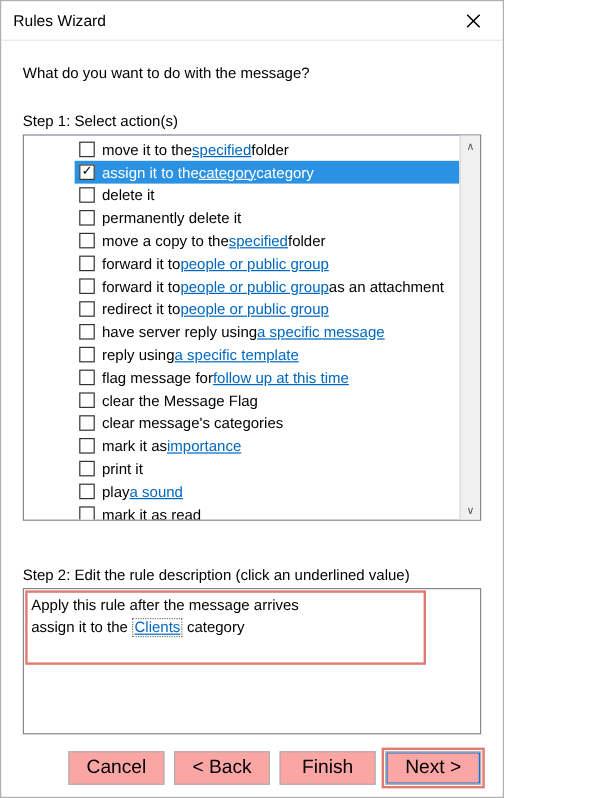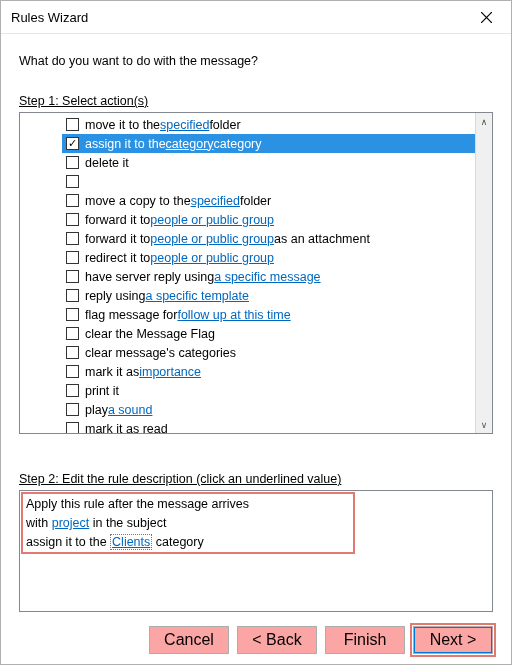--- a/index.html
+++ b/index.html
@@ -7,21 +7,21 @@
   body {
     font-family: "Segoe UI", Tahoma, Arial, sans-serif;
     font-size: 12.5px;
     color: #000;
     background: #fff;
     width: 512px;
     height: 665px;
     overflow: hidden;
   }
   .dialog {
-    width: 512px;
+    width: 420px;
     height: 665px;
     border: 1px solid #b0b0b0;
     background: #fff;
     display: flex;
     flex-direction: column;
   }
   .titlebar {
     height: 34px;
     display: flex;
     align-items: center;
@@ -41,21 +41,21 @@
     cursor: default;
   }
   .close-btn svg { width: 11px; height: 11px; }
   .content {
     flex: 1;
     padding: 16px 18px 0 18px;
     display: flex;
     flex-direction: column;
   }
   .prompt { margin: 4px 0 6px 0; }
-  .step-label { margin: 20px 0 4px 0; text-decoration: underline; }
+  .step-label { margin: 20px 0 4px 0; }
   .actions-frame {
     border: 1px solid #828790;
     height: 322px;
     display: flex;
     padding-left: 42px;
   }
   .actions-list {
     flex: 1;
     overflow: hidden;
     padding: 2px 0;
@@ -186,20 +186,21 @@
             <span>assign it to the </span>
             <span class="link">category</span>
             <span> category</span>
           </div>
           <div class="action-row">
             <span class="chk"></span>
             <span>delete it</span>
           </div>
           <div class="action-row">
             <span class="chk"></span>
+            <span>permanently delete it</span>
           </div>
           <div class="action-row">
             <span class="chk"></span>
             <span>move a copy to the </span>
             <span class="link">specified</span>
             <span> folder</span>
           </div>
           <div class="action-row">
             <span class="chk"></span>
             <span>forward it to </span>
@@ -265,23 +266,20 @@
       </div>
     </div>
 
     <div class="step2-spacer"></div>
     <div class="step-label">Step 2: Edit the rule description (click an underlined value)</div>
 
     <div class="desc-frame">
       <div class="highlight-box"></div>
       <div>Apply this rule after the message arrives</div>
       <div>
-        <span>with </span><span class="link">project</span><span> in the subject</span>
-      </div>
-      <div>
         <span>assign it to the </span><span class="link dotted">Clients</span><span> category</span>
       </div>
     </div>
 
   </div>
 
   <div class="button-row">
     <div class="btn">Cancel</div>
     <div class="btn">&lt; Back</div>
     <div class="btn">Finish</div>

